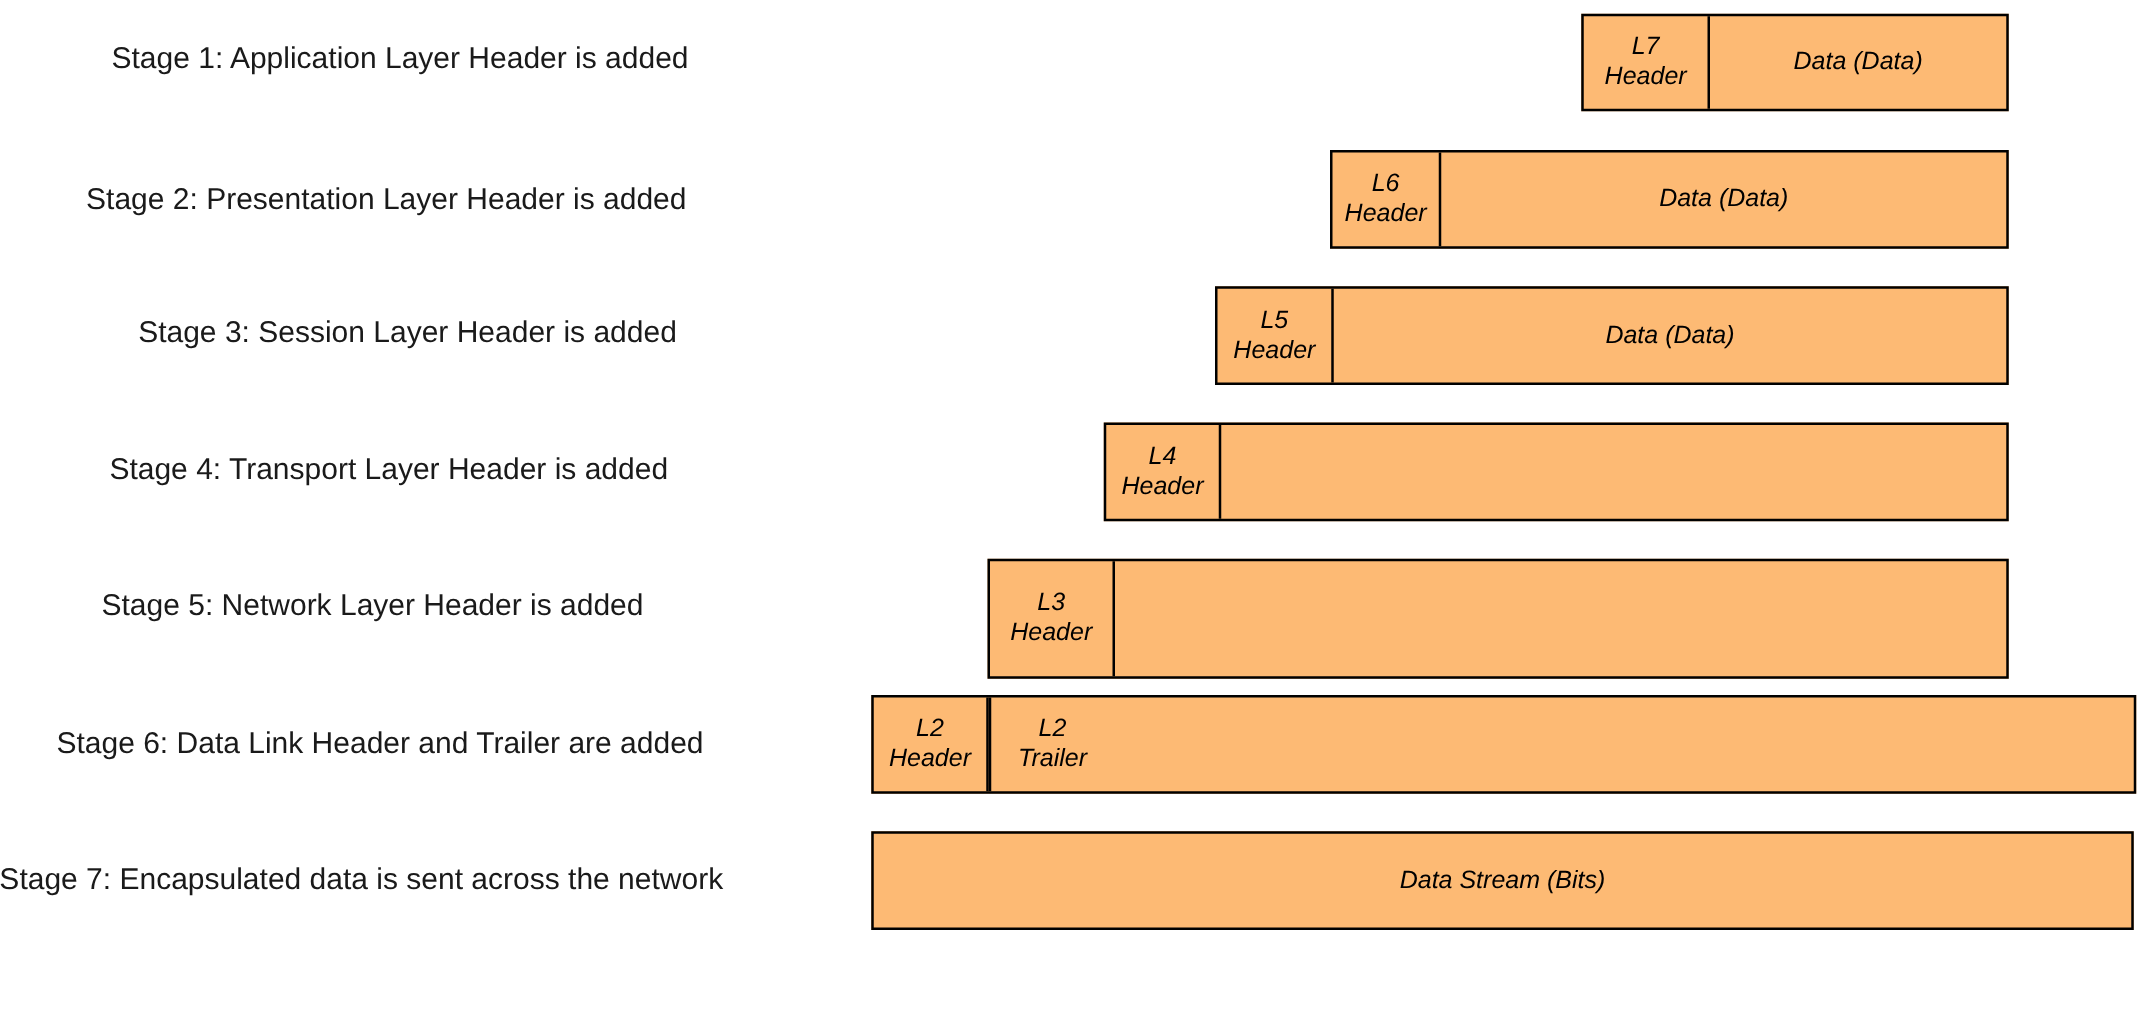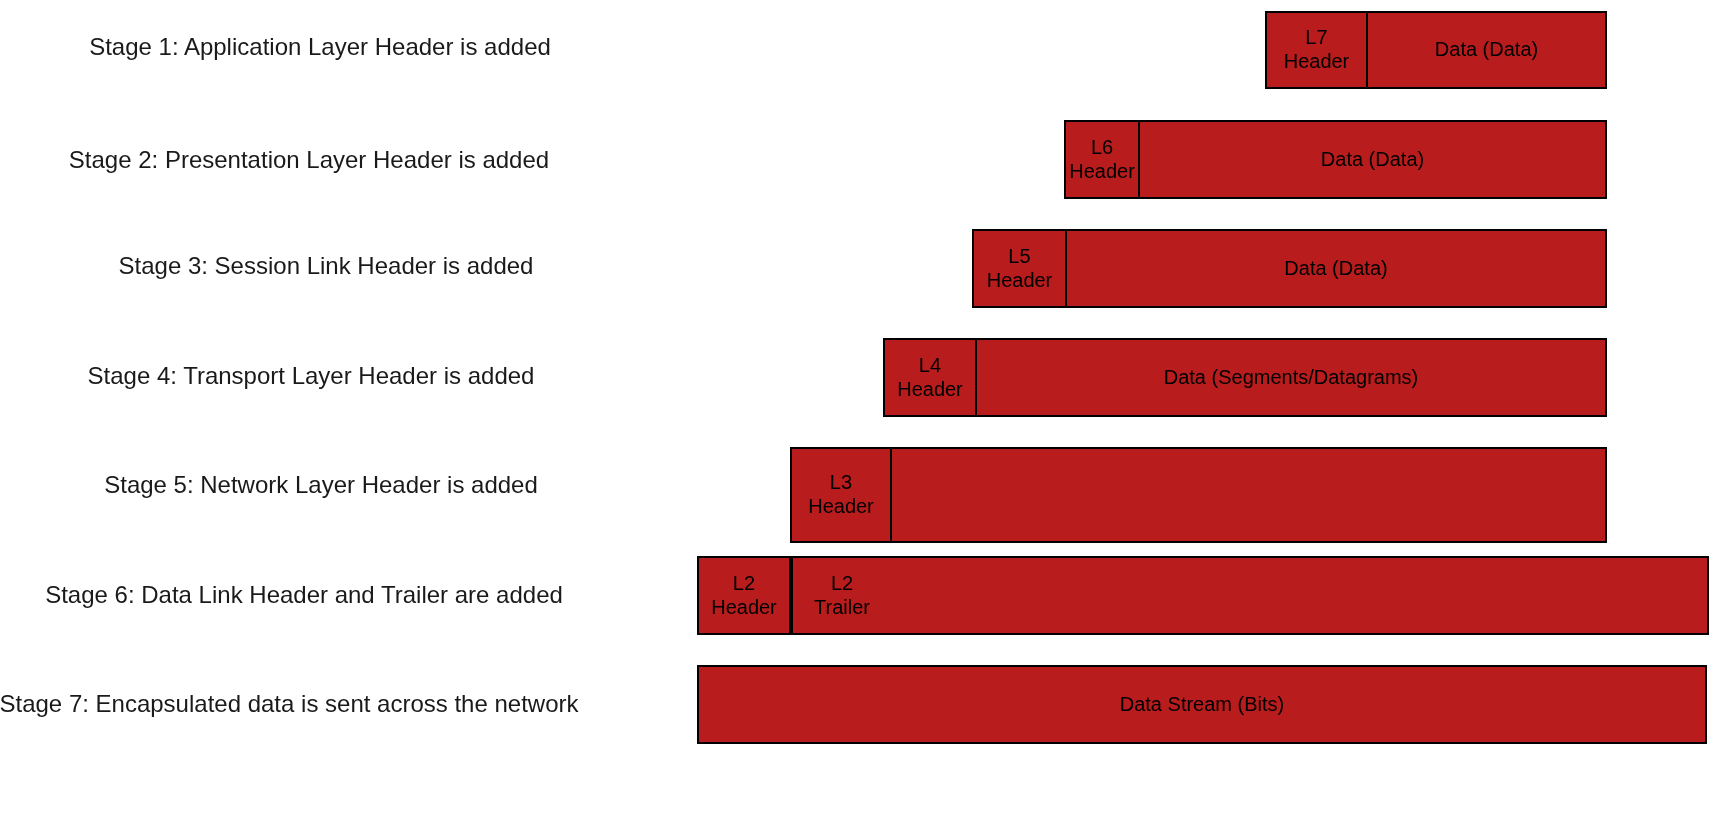--- a/index.html
+++ b/index.html
@@ -24,21 +24,22 @@
     white-space:nowrap;
     text-align:center;
     transform:translate(-50%,-50%);
   }
 
   .pdu{
     position:absolute;
     display:flex;
     box-sizing:border-box;
     border:2.5px solid #000000;
-    background:#b91c1c;
+    background:#fdba74;
+    font-style:italic;
   }
   .cell{
     box-sizing:border-box;
     display:flex;
     align-items:center;
     justify-content:center;
     text-align:center;
     font-size:20px;
     line-height:1.18;
     color:#000000;
@@ -60,46 +61,45 @@
     <div class="pdu" style="left:1265px;top:11px;width:342px;height:78px;">
       <div class="cell header-cell" style="width:101px;">L7
 Header</div>
       <div class="cell payload-cell">Data (Data)</div>
     </div>
   </div>
 
   <div class="stage-row">
     <div class="stage-label" style="left:309px;top:160px;">Stage 2: Presentation Layer Header is added</div>
     <div class="pdu" style="left:1064px;top:120px;width:543px;height:79px;">
-      <div class="cell header-cell" style="width:74px;">L6
+      <div class="cell header-cell" style="width:87px;">L6
 Header</div>
       <div class="cell payload-cell">Data (Data)</div>
     </div>
   </div>
 
   <div class="stage-row">
-    <div class="stage-label" style="left:326px;top:266px;">Stage 3: Session Link Header is added</div>
+    <div class="stage-label" style="left:326px;top:266px;">Stage 3: Session Layer Header is added</div>
     <div class="pdu" style="left:972px;top:229px;width:635px;height:79px;">
       <div class="cell header-cell" style="width:93px;">L5
 Header</div>
       <div class="cell payload-cell">Data (Data)</div>
     </div>
   </div>
 
   <div class="stage-row">
     <div class="stage-label" style="left:311px;top:376px;">Stage 4: Transport Layer Header is added</div>
     <div class="pdu" style="left:883px;top:338px;width:724px;height:79px;">
       <div class="cell header-cell" style="width:92px;">L4
 Header</div>
-      <div class="cell payload-cell">Data (Segments/Datagrams)</div>
     </div>
   </div>
 
   <div class="stage-row">
-    <div class="stage-label" style="left:321px;top:485px;">Stage 5: Network Layer Header is added</div>
+    <div class="stage-label" style="left:298px;top:485px;">Stage 5: Network Layer Header is added</div>
     <div class="pdu" style="left:790px;top:447px;width:817px;height:96px;">
       <div class="cell header-cell" style="width:100px;">L3
 Header</div>
     </div>
   </div>
 
   <div class="stage-row">
     <div class="stage-label" style="left:304px;top:595px;">Stage 6: Data Link Header and Trailer are added</div>
     <div class="pdu" style="left:697px;top:556px;width:1012px;height:79px;">
       <div class="cell header-cell" style="width:92px;">L2

